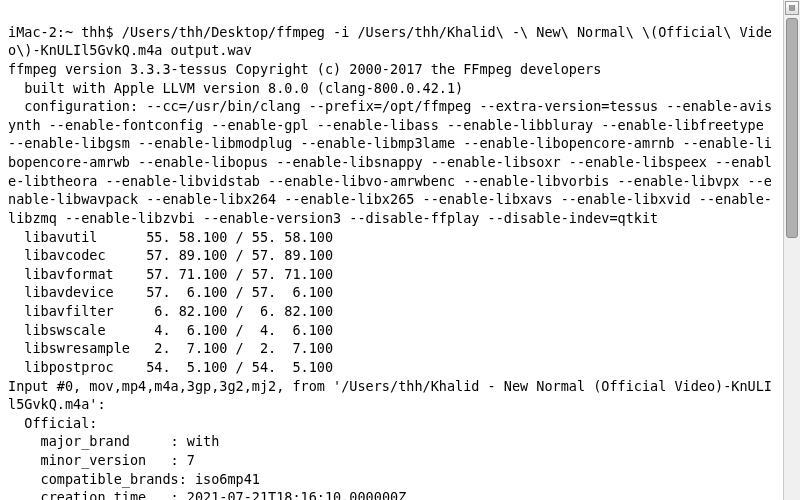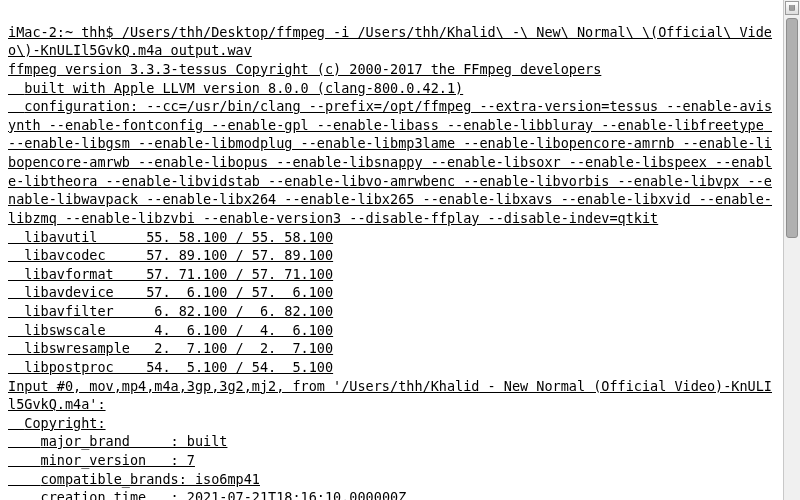--- a/index.html
+++ b/index.html
@@ -16,21 +16,20 @@
   }
   .terminal {
     position: absolute;
     left: 0; top: 0;
     width: 780px;
     height: 431px;
     padding: 4px 6px 4px 8px;
     white-space: pre-wrap;
     word-break: break-all;
     box-sizing: border-box;
-    text-decoration: underline;
   }
   .scrolltrack {
     position: absolute;
     right: 0;
     top: 0;
     width: 16px;
     height: 500px;
     background: #f0f0f0;
     border-left: 1px solid #c8c8c8;
   }
@@ -63,22 +62,22 @@
 </style>
 </head>
 <body>
 
 <div class="terminal">
 <span>iMac-2:~ thh$ /Users/thh/Desktop/ffmpeg -i /Users/thh/Khalid\ -\ New\ Normal\ \(Official\ Video\)-KnULIl5GvkQ.m4a output.wav</span>
 <span>ffmpeg version 3.3.3-tessus Copyright (c) 2000-2017 the FFmpeg developers</span>
 <span>  built with Apple LLVM version 8.0.0 (clang-800.0.42.1)</span>
 <span>  configuration: --cc=/usr/bin/clang --prefix=/opt/ffmpeg --extra-version=tessus --enable-avisynth --enable-fontconfig --enable-gpl --enable-libass --enable-libbluray --enable-libfreetype --enable-libgsm --enable-libmodplug --enable-libmp3lame --enable-libopencore-amrnb --enable-libopencore-amrwb --enable-libopus --enable-libsnappy --enable-libsoxr --enable-libspeex --enable-libtheora --enable-libvidstab --enable-libvo-amrwbenc --enable-libvorbis --enable-libvpx --enable-libwavpack --enable-libx264 --enable-libx265 --enable-libxavs --enable-libxvid --enable-libzmq --enable-libzvbi --enable-version3 --disable-ffplay --disable-indev=qtkit</span>
 <div id="lib-rows"><div class="lib-row">  libavutil      55. 58.100 / 55. 58.100</div><div class="lib-row">  libavcodec     57. 89.100 / 57. 89.100</div><div class="lib-row">  libavformat    57. 71.100 / 57. 71.100</div><div class="lib-row">  libavdevice    57.  6.100 / 57.  6.100</div><div class="lib-row">  libavfilter     6. 82.100 /  6. 82.100</div><div class="lib-row">  libswscale      4.  6.100 /  4.  6.100</div><div class="lib-row">  libswresample   2.  7.100 /  2.  7.100</div><div class="lib-row">  libpostproc    54.  5.100 / 54.  5.100</div></div><span>Input #0, mov,mp4,m4a,3gp,3g2,mj2, from '/Users/thh/Khalid - New Normal (Official Video)-KnULIl5GvkQ.m4a':</span>
-<span>  Copyright:</span>
-<span>    major_brand     : built</span>
+<span>  Official:</span>
+<span>    major_brand     : with</span>
 <span>    minor_version   : 7</span>
 <span>    compatible_brands: iso6mp41</span>
 <span>    creation_time   : 2021-07-21T18:16:10.000000Z</span>
 </div>
 
 <div class="scrolltrack">
   <div class="scrollbtn top">▤</div>
   <div class="scrollthumb"></div>
 </div>
 

